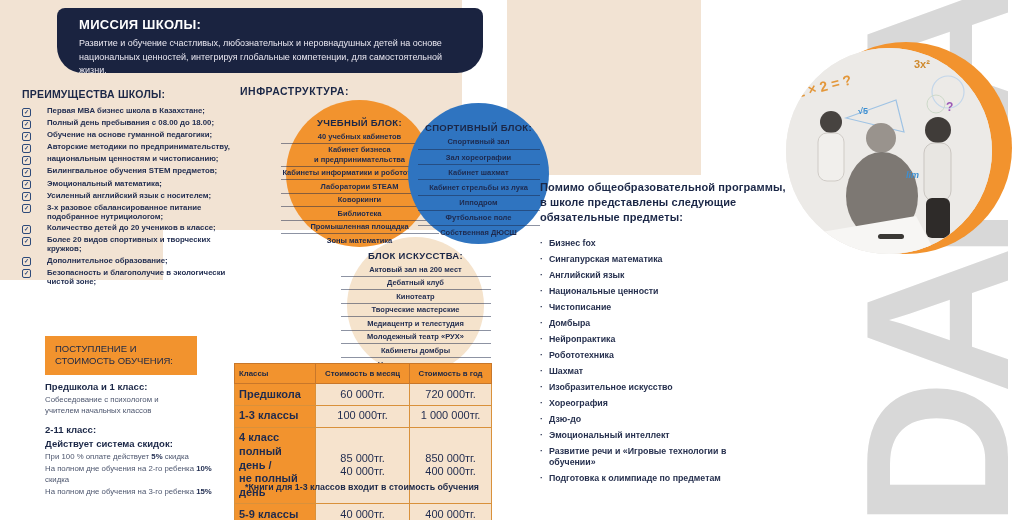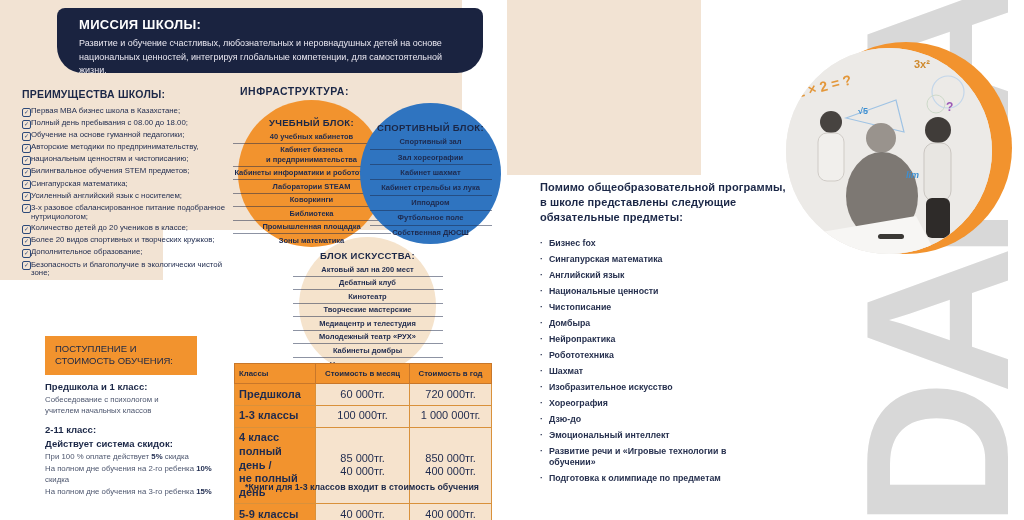--- a/index.html
+++ b/index.html
@@ -33,29 +33,29 @@
 
   
   .mission{position:absolute;left:57px;top:8px;width:426px;height:65px;box-sizing:border-box;
            background:#1A2340;border-radius:8px 8px 26px 26px;padding:9px 22px;color:#fff;z-index:5;}
   .mission h1{font-size:13px;margin:0 0 5px;letter-spacing:.3px;}
   .mission p{font-size:9px;margin:0;line-height:1.5;color:#e9e7f0;}
 
   
   .advantages{position:absolute;left:22px;top:88px;width:212px;z-index:5;}
   .advantages h2{font-size:10.5px;margin:0 0 7px;letter-spacing:.2px;color:#1b2747;}
-  .adv-item{display:flex;gap:0;margin-bottom:2.6px;font-size:7.8px;line-height:1.15;
-            font-weight:400;color:#232f52;}
+  .adv-item{display:flex;gap:16px;margin-bottom:2.6px;font-size:7.8px;line-height:1.15;
+            font-weight:700;color:#232f52;}
   .check{flex:0 0 auto;width:7px;height:7px;border:1px solid #2d4a7a;border-radius:2px;
          font-size:6px;line-height:7px;text-align:center;color:#2d4a7a;margin-top:.5px;}
 
   
   .infra-title{position:absolute;left:240px;top:85px;width:222px;
                font-size:10.5px;font-weight:700;letter-spacing:.5px;z-index:5;}
-  .circle{position:absolute;border-radius:50%;}
+  .circle{position:absolute;border-radius:50%;margin-left:48px;}
   .c-art{left:299px;top:237px;width:137px;height:137px;background:#F5E3CC;z-index:2;}
   .c-study{left:238px;top:100px;width:147px;height:147px;background:#F2932E;z-index:3;}
   .c-sport{left:360px;top:103px;width:141px;height:141px;background:#2F74C0;z-index:4;}
   .circle-content{position:absolute;left:50%;transform:translateX(-50%);text-align:center;}
   .c-study .circle-content{top:17px;width:158px;}
   .c-sport .circle-content{top:19px;width:122px;}
   .c-art .circle-content{top:13px;width:150px;}
   .circle h3{font-size:9.5px;margin:0 0 2px;color:#1b2747;letter-spacing:.3px;}
   .circle ul{margin:0;padding:0;list-style:none;}
   .circle li{font-size:7.5px;line-height:1.25;padding:1.6px 0;font-weight:600;color:#1e2a4e;
@@ -160,21 +160,21 @@
           <span class="txt">национальным ценностям и чистописанию;</span>
         </div>
 
         <div class="adv-item">
           <span class="check">✓</span>
           <span class="txt">Билингвальное обучения STEM предметов;</span>
         </div>
 
         <div class="adv-item">
           <span class="check">✓</span>
-          <span class="txt">Сингапурская математика;</span>
+          <span class="txt">Эмоциональный математика;</span>
         </div>
 
         <div class="adv-item">
           <span class="check">✓</span>
           <span class="txt">Усиленный английский язык с носителем;</span>
         </div>
 
         <div class="adv-item">
           <span class="check">✓</span>
           <span class="txt">3-х разовое сбалансированное питание подобранное нутрициологом;</span>

